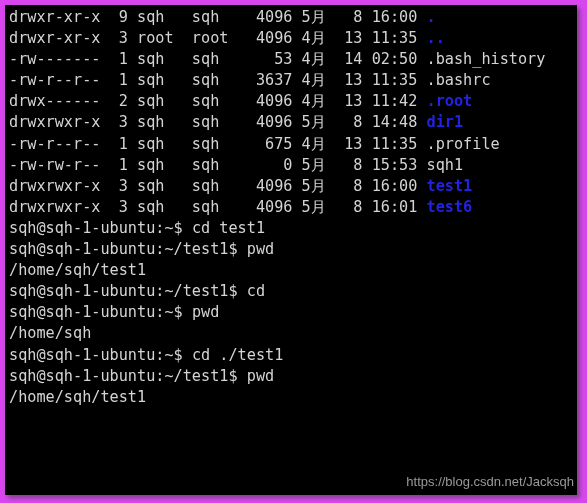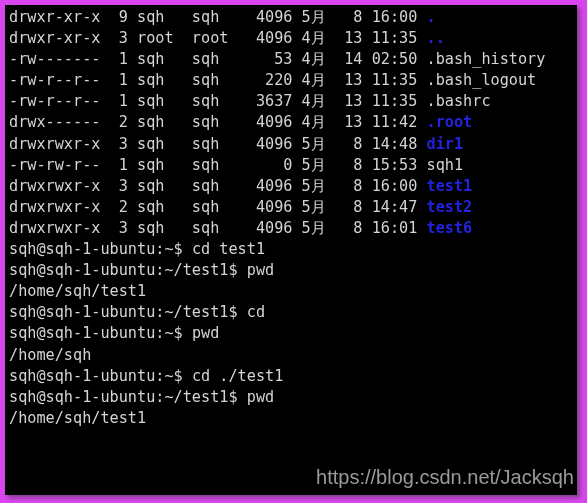--- a/index.html
+++ b/index.html
@@ -45,42 +45,41 @@
     white-space: pre;
   }
   .c-plain  { color: #d4d4d4; }
   .c-dir    { color: #2222e0; font-weight: bold; }
   .c-prompt { color: #d4d4d4; text-align: center; }
   #watermark {
     position: absolute;
     right: 3px;
     bottom: 6px;
     font-family: "Liberation Sans", "DejaVu Sans", sans-serif;
-    font-size: 20px;
+    font-size: 13px;
     color: #9a9a9a;
     white-space: pre;
     letter-spacing: 0px;
   }
 </style>
 </head>
 <body>
 
 <div id="screen">
   <div id="terminal">
     <div id="term-body">
         <div class="line"><span class="seg c-plain">drwxr-xr-x  9 sqh   sqh    4096 5月   8 16:00 </span><span class="seg c-dir">.</span></div>
         <div class="line"><span class="seg c-plain">drwxr-xr-x  3 root  root   4096 4月  13 11:35 </span><span class="seg c-dir">..</span></div>
         <div class="line"><span class="seg c-plain">-rw-------  1 sqh   sqh      53 4月  14 02:50 </span><span class="seg c-plain">.bash_history</span></div>
-        <div class="line"><span class="seg c-plain">-rw-r--r--  1 sqh   sqh     220 4月  13 11:35 </span><span class="seg c-plain">.bash_logout</span></div>
         <div class="line"><span class="seg c-plain">-rw-r--r--  1 sqh   sqh    3637 4月  13 11:35 </span><span class="seg c-plain">.bashrc</span></div>
         <div class="line"><span class="seg c-plain">drwx------  2 sqh   sqh    4096 4月  13 11:42 </span><span class="seg c-dir">.root</span></div>
         <div class="line"><span class="seg c-plain">drwxrwxr-x  3 sqh   sqh    4096 5月   8 14:48 </span><span class="seg c-dir">dir1</span></div>
+        <div class="line"><span class="seg c-plain">-rw-r--r--  1 sqh   sqh     675 4月  13 11:35 </span><span class="seg c-plain">.profile</span></div>
         <div class="line"><span class="seg c-plain">-rw-rw-r--  1 sqh   sqh       0 5月   8 15:53 </span><span class="seg c-plain">sqh1</span></div>
         <div class="line"><span class="seg c-plain">drwxrwxr-x  3 sqh   sqh    4096 5月   8 16:00 </span><span class="seg c-dir">test1</span></div>
-        <div class="line"><span class="seg c-plain">drwxrwxr-x  2 sqh   sqh    4096 5月   8 14:47 </span><span class="seg c-dir">test2</span></div>
         <div class="line"><span class="seg c-plain">drwxrwxr-x  3 sqh   sqh    4096 5月   8 16:01 </span><span class="seg c-dir">test6</span></div>
         <div class="line"><span class="seg c-prompt">sqh@sqh-1-ubuntu:~$ </span><span class="seg c-plain">cd test1</span></div>
         <div class="line"><span class="seg c-prompt">sqh@sqh-1-ubuntu:~/test1$ </span><span class="seg c-plain">pwd</span></div>
         <div class="line"><span class="seg c-plain">/home/sqh/test1</span></div>
         <div class="line"><span class="seg c-prompt">sqh@sqh-1-ubuntu:~/test1$ </span><span class="seg c-plain">cd</span></div>
         <div class="line"><span class="seg c-prompt">sqh@sqh-1-ubuntu:~$ </span><span class="seg c-plain">pwd</span></div>
         <div class="line"><span class="seg c-plain">/home/sqh</span></div>
         <div class="line"><span class="seg c-prompt">sqh@sqh-1-ubuntu:~$ </span><span class="seg c-plain">cd ./test1</span></div>
         <div class="line"><span class="seg c-prompt">sqh@sqh-1-ubuntu:~/test1$ </span><span class="seg c-plain">pwd</span></div>
         <div class="line"><span class="seg c-plain">/home/sqh/test1</span></div>

